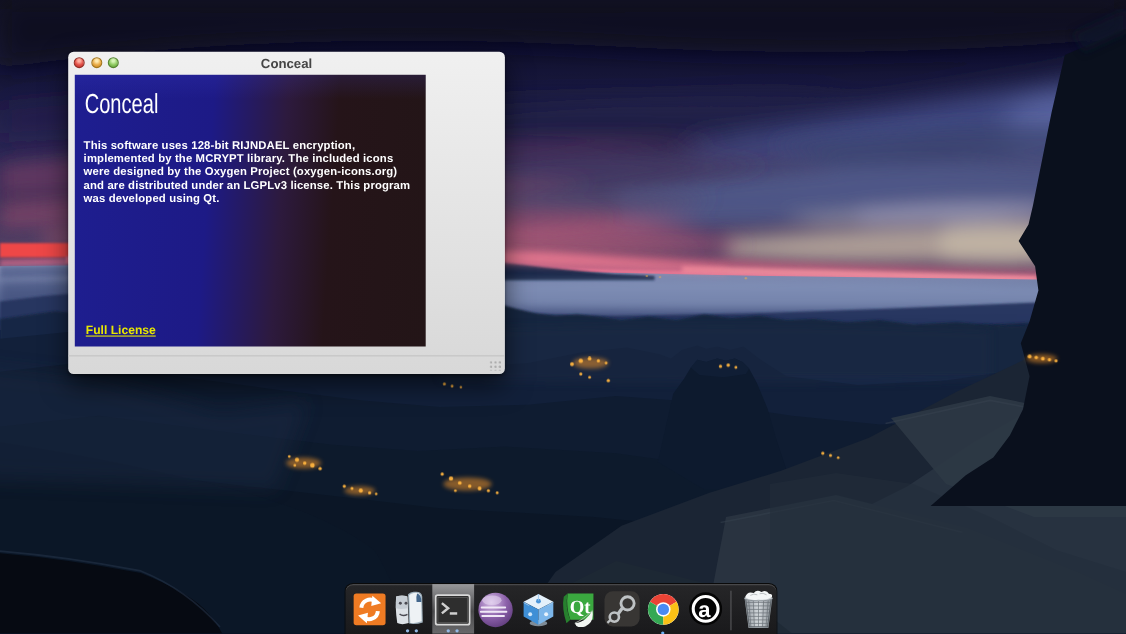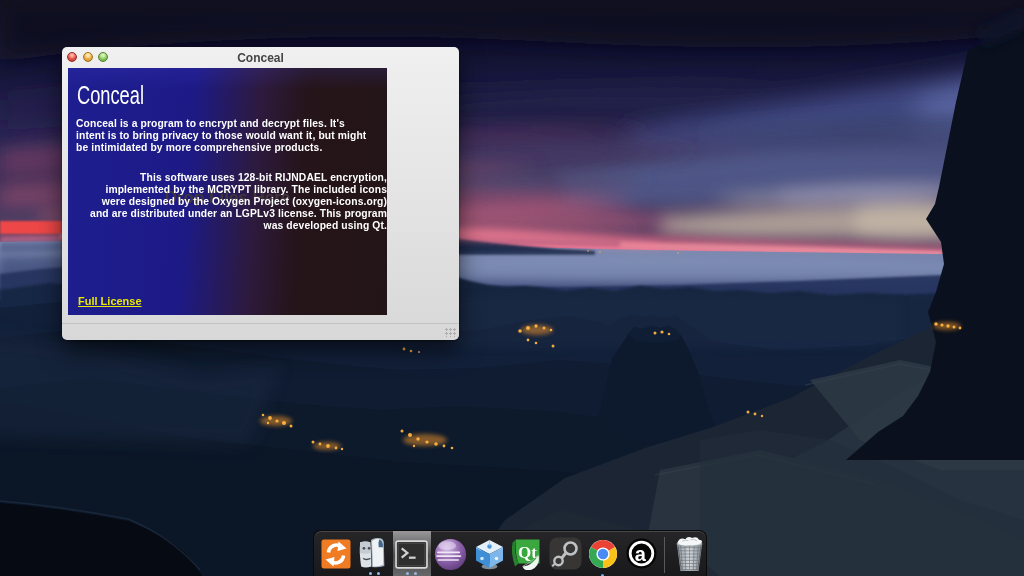--- a/index.html
+++ b/index.html
@@ -318,25 +318,23 @@
     <path d="M8 5 Q11 3 14 4.5 M16 3.5 Q19 2.5 22 4.5" stroke="#b8bcc0" stroke-width="0.8" fill="none"></path>
   </svg>
 </div>
 
 <div id="win">
   <div class="tl" style="left:5px;background:radial-gradient(circle at 50% 28%,#ffb0a0 15%,#e25048 55%,#b03028);border:1px solid #932e26;"></div>
   <div class="tl" style="left:20.5px;background:radial-gradient(circle at 50% 28%,#ffeab0 15%,#eaaa45 55%,#bb8225);border:1px solid #a3761c;"></div>
   <div class="tl" style="left:36px;background:radial-gradient(circle at 50% 28%,#d4f4b4 15%,#8cc95e 55%,#5a9638);border:1px solid #558430;"></div>
   <div id="title">Conceal</div>
   <div id="content">
-    <div id="drop">Drop Files Here</div>
     <div class="ct">
       <h1>Conceal</h1>
-      <p style="margin-top:8px;">Conceal is a program to encrypt and decrypt files. It's<br>intent is to bring privacy to those would want it, but might<br>be intimidated by more comprehensive products.</p>
-      <p style="margin-top:17px;text-align:right;">This software uses 128-bit RIJNDAEL encryption,<br>implemented by the MCRYPT library. The included icons<br>were designed by the Oxygen Project (oxygen-icons.org)<br>and are distributed under an LGPLv3 license. This program<br>was developed using Qt.</p>
+      <p style="margin-top:17px;">This software uses 128-bit RIJNDAEL encryption,<br>implemented by the MCRYPT library. The included icons<br>were designed by the Oxygen Project (oxygen-icons.org)<br>and are distributed under an LGPLv3 license. This program<br>was developed using Qt.</p>
     </div>
     <div id="full">Full License</div>
   </div>
   <div id="footer">
       <div class="ln"></div>
     </div>
   <div style="position:absolute;right:3px;bottom:3px;width:11px;height:9px;opacity:0.7;background:radial-gradient(circle at 1.5px 1.5px,#9a9a9a 1px,transparent 1.3px) 0 0/4px 4px;"></div>
 </div>
 
 </body></html>

